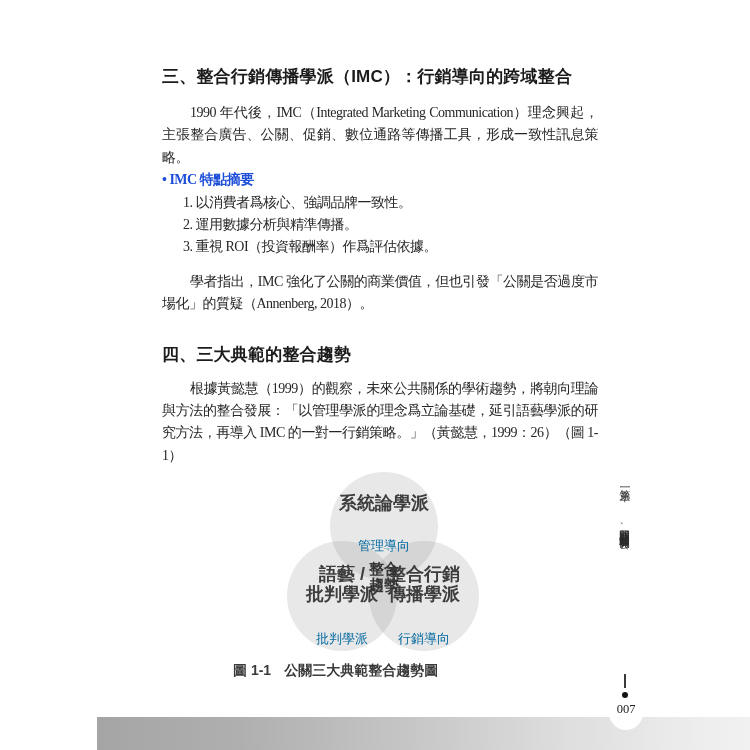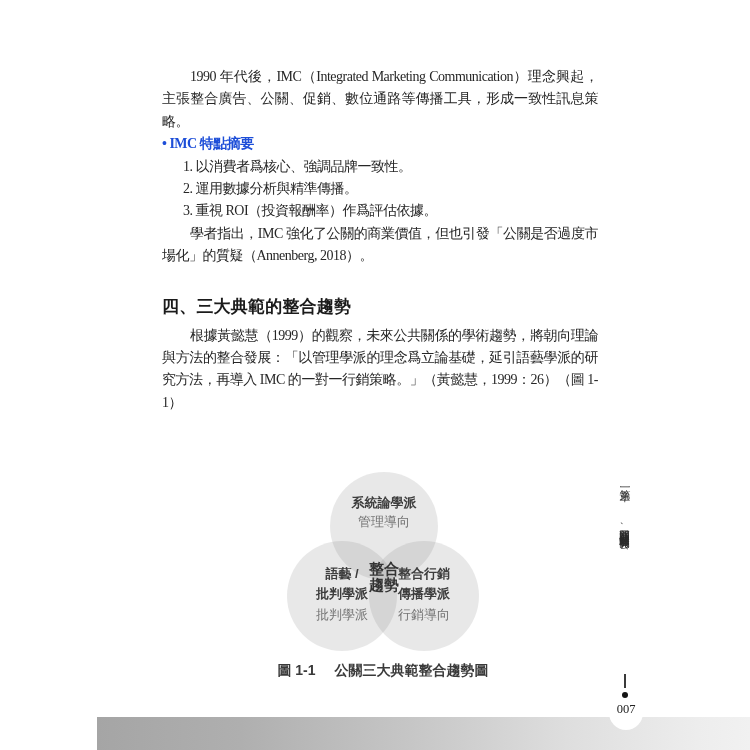--- a/index.html
+++ b/index.html
@@ -6,37 +6,37 @@
   .page{position:relative;width:750px;height:750px;background:#ffffff;overflow:hidden;
         font-family:"Liberation Serif","DejaVu Serif",serif;}
   
   .content{position:absolute;left:162px;top:66px;width:436px;}
   .sec-heading{font-family:"Liberation Sans","DejaVu Sans",sans-serif;
                font-weight:700;font-size:17px;line-height:22px;letter-spacing:.2px;
                color:#1b1b1b;margin:0 0 14px 0;}
   .sec-heading.second{margin-top:28px;margin-bottom:7px;}
   .para{margin:0;font-size:14px;line-height:22.4px;letter-spacing:-.5px;
         text-align:justify;color:#262626;}
-  .para.indent{text-indent:28px;}
+  .para.indent{text-indent:28px;margin-top:12px;}
   .bullet-line{font-weight:700;color:#1d4ed8;}
   .num-item{padding-left:21px;}
   
   .vcircle{position:absolute;border-radius:50%;background:rgba(125,125,125,0.18);}
   .vc-top{left:330px;top:472px;width:108px;height:108px;}
   .vc-left{left:287px;top:541px;width:110px;height:110px;}
   .vc-right{left:369px;top:541px;width:110px;height:110px;}
   .vlabel{position:absolute;text-align:center;
           font-family:"Liberation Sans","DejaVu Sans",sans-serif;}
-  .vtitle{font-weight:700;font-size:13px;line-height:18px;color:#3d3d3d;}
-  .vsub{font-size:13px;line-height:17px;color:#737373;}
+  .vtitle{font-weight:700;font-size:18px;line-height:18px;color:#3d3d3d;}
+  .vsub{font-size:13px;line-height:17px;color:#0369a1;margin-top:24px;}
   .vcenter{font-weight:700;font-size:15px;line-height:16px;color:#333;}
   .lt{left:287px;width:110px;} .rt{left:369px;width:110px;} .tt{left:330px;width:108px;}
   .ct{left:334px;width:100px;}
   .fig-caption{position:absolute;left:233px;top:662px;width:300px;display:flex;
-               justify-content:center;gap:19px;
+               gap:13px;
                font-family:"Liberation Sans","DejaVu Sans",sans-serif;
                font-weight:700;font-size:14px;color:#3a3a3a;}
   
   .side-chapter{position:absolute;left:617px;top:481px;writing-mode:vertical-rl;
                 font-size:11px;letter-spacing:.5px;color:#2b2b2b;}
   .side-title{position:absolute;left:617px;top:524px;writing-mode:vertical-rl;
               font-size:10px;letter-spacing:-.5px;color:#2b2b2b;}
   .side-rule{position:absolute;left:624px;top:674px;width:1.5px;height:14px;background:#3a3a3a;}
   .side-dot{position:absolute;left:622px;top:692px;width:6px;height:6px;border-radius:50%;
             background:#141414;z-index:4;}
@@ -48,20 +48,21 @@
                                          #dedede 72%,#ededed 92%,#f1f1f1 100%);}
   .footer-notch{position:absolute;left:609px;top:696px;width:34px;height:34px;
                 border-radius:50%;background:#ffffff;z-index:2;}
 </style>
 </head>
 <body>
 
 <div class="page">
 
   <div class="content">
+    <h2 class="sec-heading">三、整合行銷傳播學派（IMC）：行銷導向的跨域整合</h2>
     <p class="para indent">1990 年代後，IMC（Integrated Marketing Communication）理念興起，主張整合廣告、公關、促銷、數位通路等傳播工具，形成一致性訊息策略。</p>
     <p class="para bullet-line">• IMC 特點摘要</p>
     <div>
       <p class="para num-item">1. 以消費者爲核心、強調品牌一致性。</p>
       <p class="para num-item">2. 運用數據分析與精準傳播。</p>
       <p class="para num-item">3. 重視 ROI（投資報酬率）作爲評估依據。</p>
     </div>
     <p class="para indent">學者指出，IMC 強化了公關的商業價值，但也引發「公關是否過度市場化」的質疑（Annenberg, 2018）。</p>
     <h2 class="sec-heading second">四、三大典範的整合趨勢</h2>
     <p class="para indent">根據黃懿慧（1999）的觀察，未來公共關係的學術趨勢，將朝向理論與方法的整合發展：「以管理學派的理念爲立論基礎，延引語藝學派的研究方法，再導入 IMC 的一對一行銷策略。」（黃懿慧，1999：26）（圖 1-1）</p>

